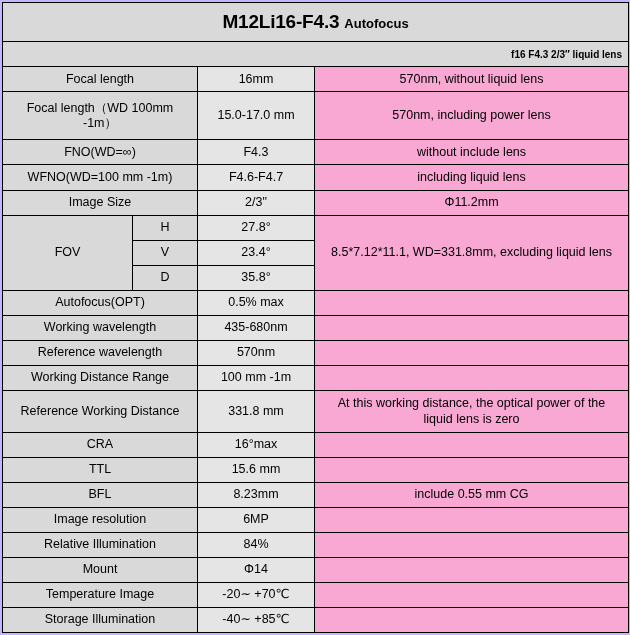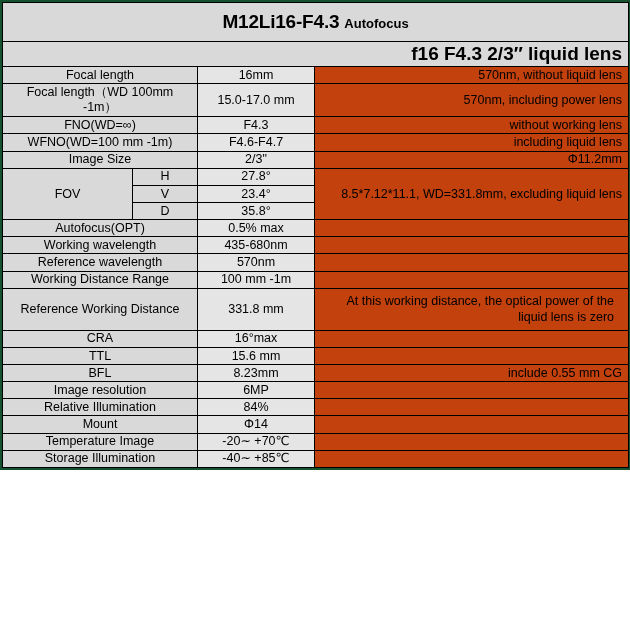--- a/index.html
+++ b/index.html
@@ -2,22 +2,22 @@
 <html><head>
 <meta charset="utf-8">
 <style>
   html,body{margin:0;padding:0;}
   body{
     width:630px;height:635px;background:#ffffff;
     font-family:"Liberation Sans",sans-serif;
     color:#000000;-webkit-font-smoothing:antialiased;
   }
   #sheet{
-    position:relative;width:630px;height:470px;box-sizing:border-box;
-    border:2px solid #14532d;
+    position:relative;width:630px;height:635px;box-sizing:border-box;
+    border:2px solid #c4b5fd;
   }
   table.spec{
     width:100%;height:100%;border-collapse:collapse;table-layout:fixed;
   }
   table.spec td{
     border:1px solid #000;
     padding:0 6px;
     font-size:12.5px;
     line-height:1.18;
     vertical-align:middle;
@@ -27,33 +27,33 @@
   td.hdr-title{
     background:#d9d9d9;border-bottom:none;
     height:38px;text-align:center;vertical-align:middle;padding-top:6px;
   }
   td.hdr-sub{
     background:#d9d9d9;border-top:none;
     height:24px;text-align:right;vertical-align:bottom;padding-bottom:3px;padding-right:8px;
   }
   .title-main{font-size:19px;font-weight:bold;letter-spacing:-0.2px;}
   .title-sub{font-size:13px;font-weight:bold;margin-left:5px;}
-  .subtitle{font-size:19px;font-weight:bold;}
+  .subtitle{font-size:10px;font-weight:bold;}
   
   td.label{
     background:#d9d9d9;text-align:center;
   }
   td.sublabel{
     background:#d9d9d9;text-align:center;
   }
   td.value{
     background:#e5e5e5;text-align:center;
   }
   td.note{
-    background:#c2410c;text-align:right;
+    background:#f9a8d4;text-align:center;
   }
   td.note.wrap{line-height:1.32;padding:2px 14px;}
 </style>
 </head>
 <body>
 
 <div id="sheet">
   <table class="spec">
     <colgroup>
       <col style="width:130px">
@@ -80,21 +80,21 @@
         <td class="note">570nm, without liquid lens</td>
       </tr>
       <tr>
         <td class="label" colspan="2">Focal length（WD 100mm -1m）</td>
         <td class="value">15.0-17.0 mm</td>
         <td class="note">570nm, including power lens</td>
       </tr>
       <tr>
         <td class="label" colspan="2">FNO(WD=∞)</td>
         <td class="value">F4.3</td>
-        <td class="note">without working lens</td>
+        <td class="note">without include lens</td>
       </tr>
       <tr>
         <td class="label" colspan="2">WFNO(WD=100 mm -1m)</td>
         <td class="value">F4.6-F4.7</td>
         <td class="note">including liquid lens</td>
       </tr>
       <tr>
         <td class="label" colspan="2">Image Size</td>
         <td class="value">2/3"</td>
         <td class="note">Φ11.2mm</td>

